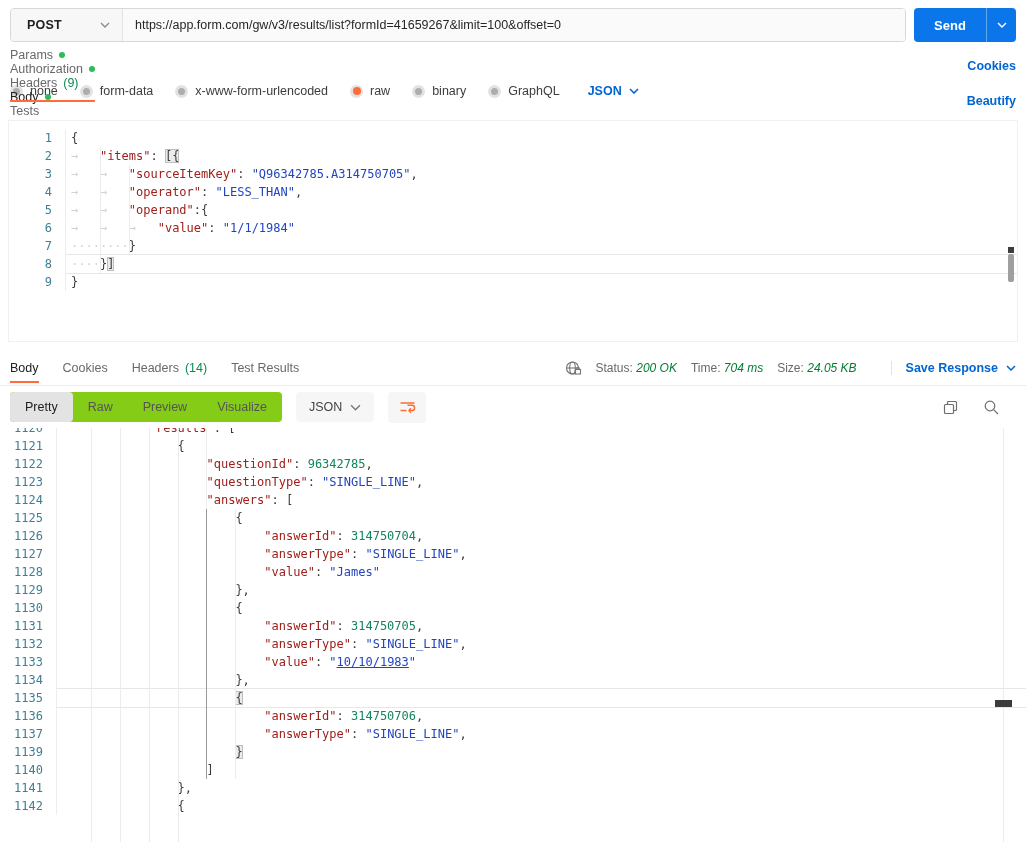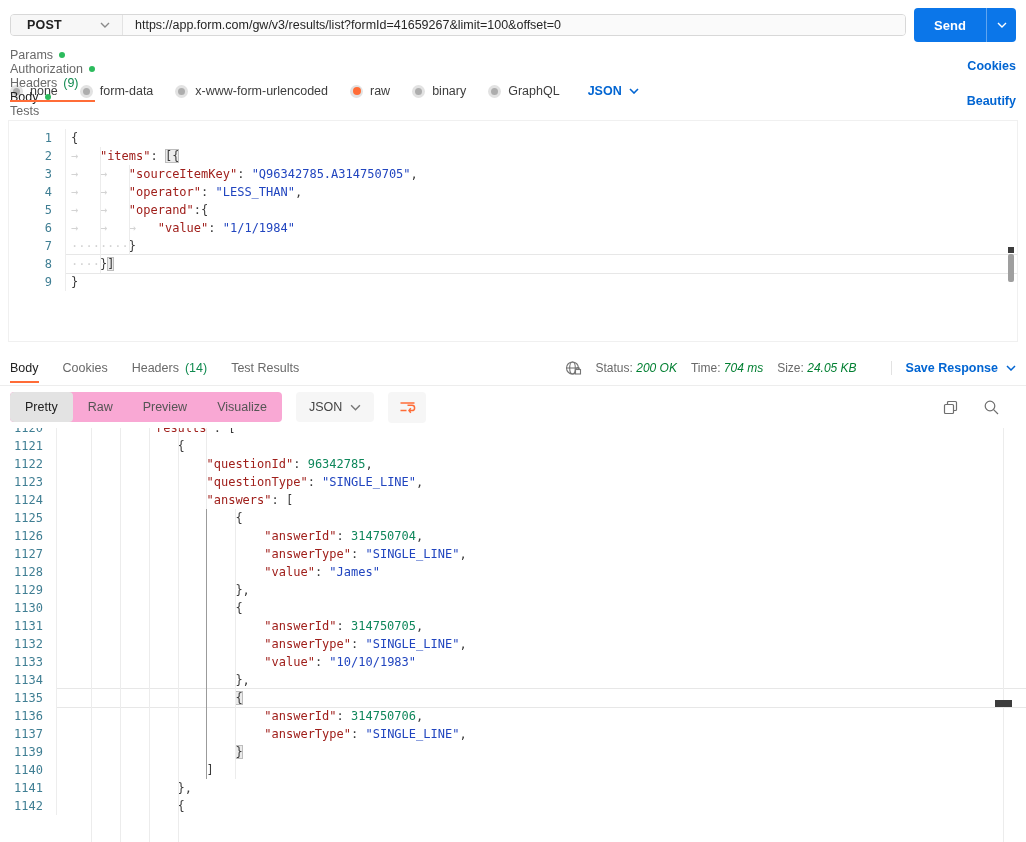--- a/index.html
+++ b/index.html
@@ -5,21 +5,21 @@
   :root{
     --accent:#FF6C37; --link:#0265D2; --send:#0B76E9; --ok:#007F31;
     --badge-green:#118A50; --dot-green:#2CBB5D;
     --tok-key:#A0201C; --tok-str:#2145BF; --tok-num:#0F875B; --tok-ln:#3F7E93;
   }
   *{margin:0;padding:0;box-sizing:border-box;}
   html,body{width:1026px;height:842px;overflow:hidden;background:#fff;
     font-family:"Liberation Sans",sans-serif;color:#212121;}
   
   .topbar{height:48px;padding:8px 10px 6px;display:flex;align-items:center;gap:8px;}
-  .url-group{flex:1;display:flex;height:22px;border:1px solid #d8d8d8;border-radius:4px;overflow:hidden;background:#fafafa;}
+  .url-group{flex:1;display:flex;height:34px;border:1px solid #d8d8d8;border-radius:4px;overflow:hidden;background:#fafafa;}
   .method{width:112px;display:flex;align-items:center;justify-content:space-between;
     padding:0 12px 0 16px;border-right:1px solid #e3e3e3;background:#f7f7f7;cursor:pointer;}
   .method .m-label{font-size:12.5px;font-weight:bold;letter-spacing:.2px;}
   .chev{display:inline-flex;align-items:center;color:#8a8a8a;}
   .url-input{flex:1;border:none;outline:none;background:#fafafa;font-size:12.5px;color:#262626;padding:0 12px;font-family:"Liberation Sans",sans-serif;}
   .send-btn{width:102px;height:34px;background:var(--send);border-radius:4px;display:flex;overflow:hidden;cursor:pointer;}
   .send-main{flex:1;display:flex;align-items:center;justify-content:center;color:#fff;font-size:13px;font-weight:bold;}
   .send-caret{width:30px;display:flex;align-items:center;justify-content:center;border-left:1px solid rgba(255,255,255,.35);color:#fff;}
   
   .req-tabs-row{height:36px;display:flex;align-items:stretch;padding:0 10px;}
@@ -44,33 +44,33 @@
   .cl{display:flex;height:18px;line-height:18px;}
   .ln{width:57px;flex:0 0 57px;text-align:right;padding-right:13px;color:var(--tok-ln);border-right:1px solid #ededed;}
   .lc{flex:1;padding-left:5px;white-space:pre;color:#3a3a3a;}
   .cl.active .lc{box-shadow:0 -1px 0 #e7e7e7, 0 1px 0 #e7e7e7;}
   .tk-k{color:var(--tok-key);}
   .tk-s{color:var(--tok-str);}
   .tk-n{color:var(--tok-num);}
   .tk-p{color:#3a3a3a;}
   .tk-ws{color:#d3d3d3;}
   .tk-b{color:#3a3a3a;background:#ebebeb;outline:1px solid #bdbdbd;outline-offset:-1px;}
-  .tk-su{color:var(--tok-str);}
+  .tk-su{color:var(--tok-str);text-decoration:underline;}
   .guide{position:absolute;width:1px;background:#ececec;}
   .guide.dark{background:#9b9b9b;}
   .vthumb{position:absolute;right:3px;width:6px;border-radius:2px;}
   
   .resp-header{height:36px;display:flex;align-items:stretch;padding:0 10px;border-bottom:1px solid #ededed;}
   .resp-meta{margin-left:auto;display:flex;align-items:center;gap:14px;font-size:12px;color:#696969;}
   .meta-val{color:var(--ok);font-style:italic;}
   .save-wrap{display:flex;align-items:center;gap:8px;border-left:1px solid #e2e2e2;padding-left:14px;margin-left:20px;color:var(--link);font-size:12.5px;font-weight:bold;cursor:pointer;}
   .save-wrap .chev{color:var(--link);}
   
   .resp-toolbar{height:42px;display:flex;align-items:center;padding:0 10px;}
-  .seg-group{display:flex;background:#f9a8d4;border-radius:4px;overflow:hidden;}
+  .seg-group{display:flex;background:#84cc16;border-radius:4px;overflow:hidden;}
   .seg{padding:8px 15px;font-size:12.5px;color:#555;cursor:pointer;border-radius:4px;}
   .seg.active{background:#e3e3e3;color:#212121;}
   .pill{display:flex;align-items:center;gap:8px;background:#f6f6f6;border-radius:4px;padding:8px 13px;font-size:12.5px;color:#444;margin-left:14px;cursor:pointer;}
   .pill .chev{color:#777;}
   .icon-pill{background:#f6f6f6;border-radius:4px;width:38px;height:31px;display:flex;align-items:center;justify-content:center;margin-left:14px;cursor:pointer;}
   .tool-icons{margin-left:auto;display:flex;align-items:center;gap:24px;padding-right:16px;color:#6e6e6e;}
   .tool-icons svg{cursor:pointer;}
   
   .resp-editor{height:414px;overflow:hidden;}
   .resp-lines{margin-top:-9px;}

